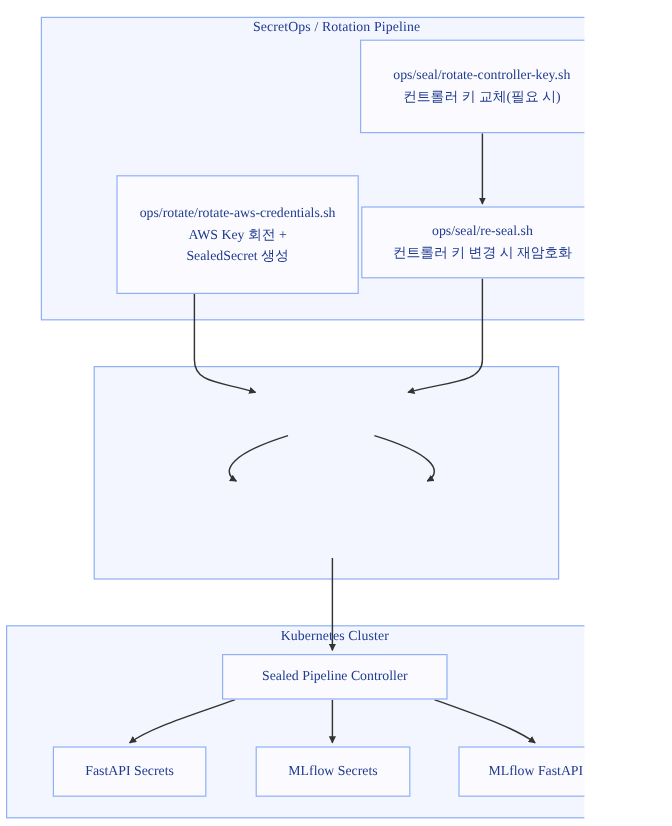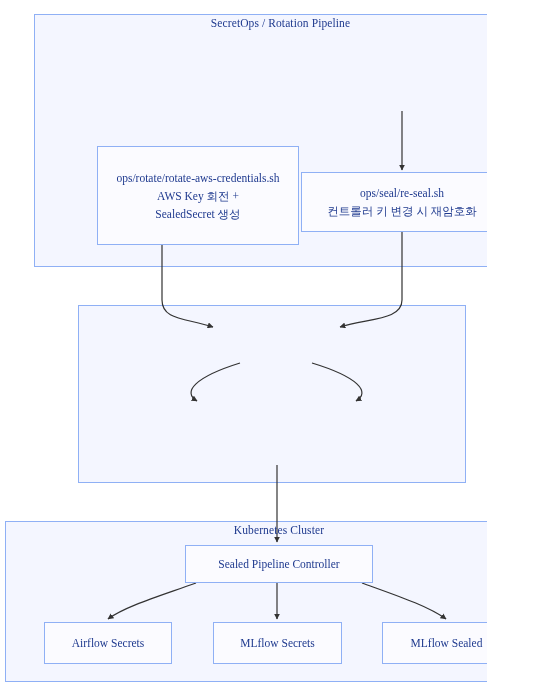--- a/index.html
+++ b/index.html
@@ -87,43 +87,47 @@
     </g>
   </svg>
 
   <div class="cluster-label" style="left:181px; top:15px; width:199px;">
     <span>SecretOps / Rotation Pipeline</span>
   </div>
   <div class="cluster-label" style="left:189px; top:522px; width:180px;">
     <span>Kubernetes Cluster</span>
   </div>
 
+  <div class="node" style="left:300px; top:33px; width:203px; height:78px;">
+    <span class="node-text">ops/seal/rotate-controller-key.sh
+컨트롤러 키 교체(필요 시)</span>
+  </div>
 
   <div class="node" style="left:61px; top:146px; width:202px; height:99px;margin-left:36px;">
     <span class="node-text">ops/rotate/rotate-aws-credentials.sh
 AWS Key 회전 +
 SealedSecret 생성</span>
   </div>
 
   <div class="node" style="left:301px; top:172px; width:202px; height:60px;">
     <span class="node-text">ops/seal/re-seal.sh
 컨트롤러 키 변경 시 재암호화</span>
   </div>
 
 
 
   <div class="node" style="left:185px; top:545px; width:188px; height:38px;">
     <span class="node-text">Sealed Pipeline Controller</span>
   </div>
 
   <div class="node" style="left:44px; top:622px; width:128px; height:42px;">
-    <span class="node-text">Airflow Secrets</span>
+    <span class="node-text">FastAPI Secrets</span>
   </div>
 
   <div class="node" style="left:213px; top:622px; width:129px; height:42px;">
     <span class="node-text">MLflow Secrets</span>
   </div>
 
   <div class="node" style="left:382px; top:622px; width:129px; height:42px;">
-    <span class="node-text">MLflow Sealed</span>
+    <span class="node-text">MLflow FastAPI</span>
   </div>
 
 </div>
 
 </body></html>

